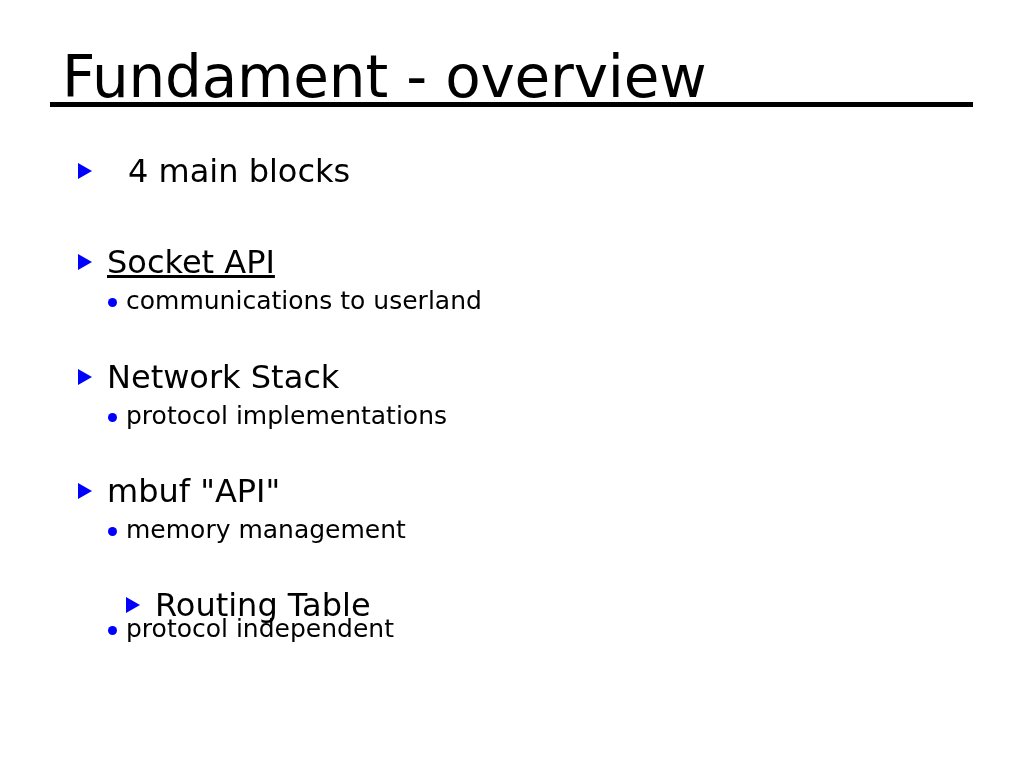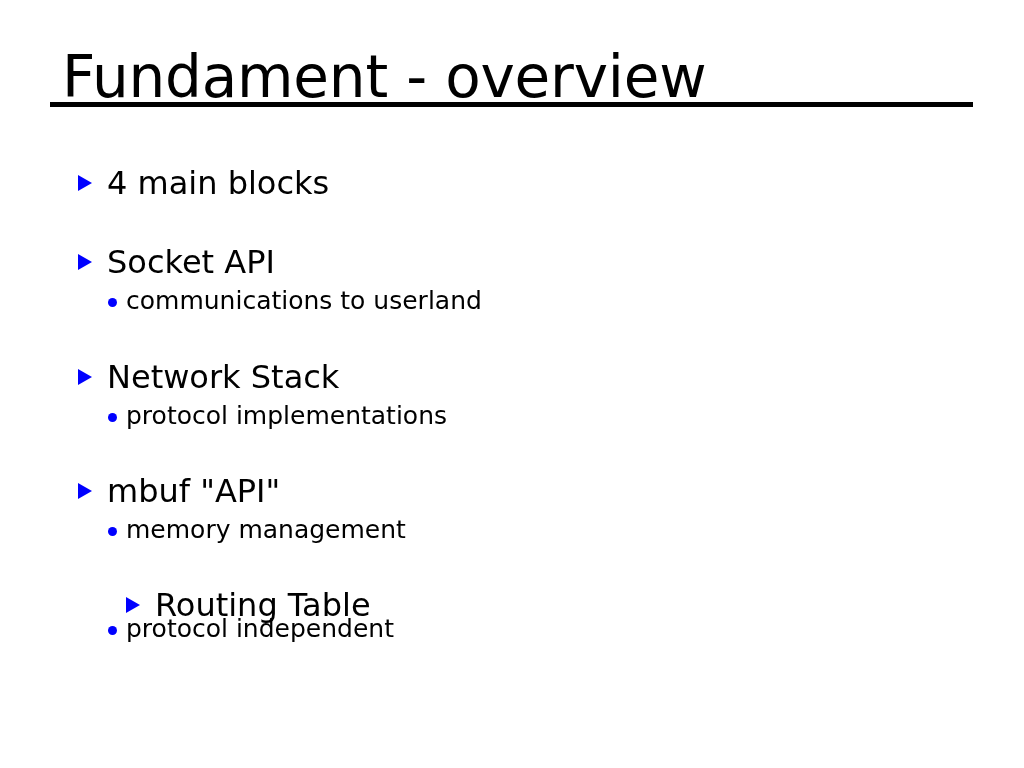--- a/index.html
+++ b/index.html
@@ -120,27 +120,27 @@
 </head>
 <body>
 
 <div class="slide">
 
   <div class="slide-title">Fundament - overview</div>
 
   <div class="title-rule"></div>
 
   <div class="body-list">
-      <div class="bullet level-1" style="top: 164px;">
+      <div class="bullet level-1" style="top: 152px; gap: 21px;">
         <span class="marker">
           <span class="tri"></span>
         </span>
         <span class="label">4 main blocks</span>
       </div>
-      <div class="bullet level-1" style="top: 243px;">
+      <div class="bullet level-1" style="top: 243px; text-decoration: underline;">
         <span class="marker">
           <span class="tri"></span>
         </span>
         <span class="label">Socket API</span>
       </div>
       <div class="bullet level-2" style="top: 286px;">
         <span class="marker">
           <span class="dot"></span>
         </span>
         <span class="label">communications to userland</span>

